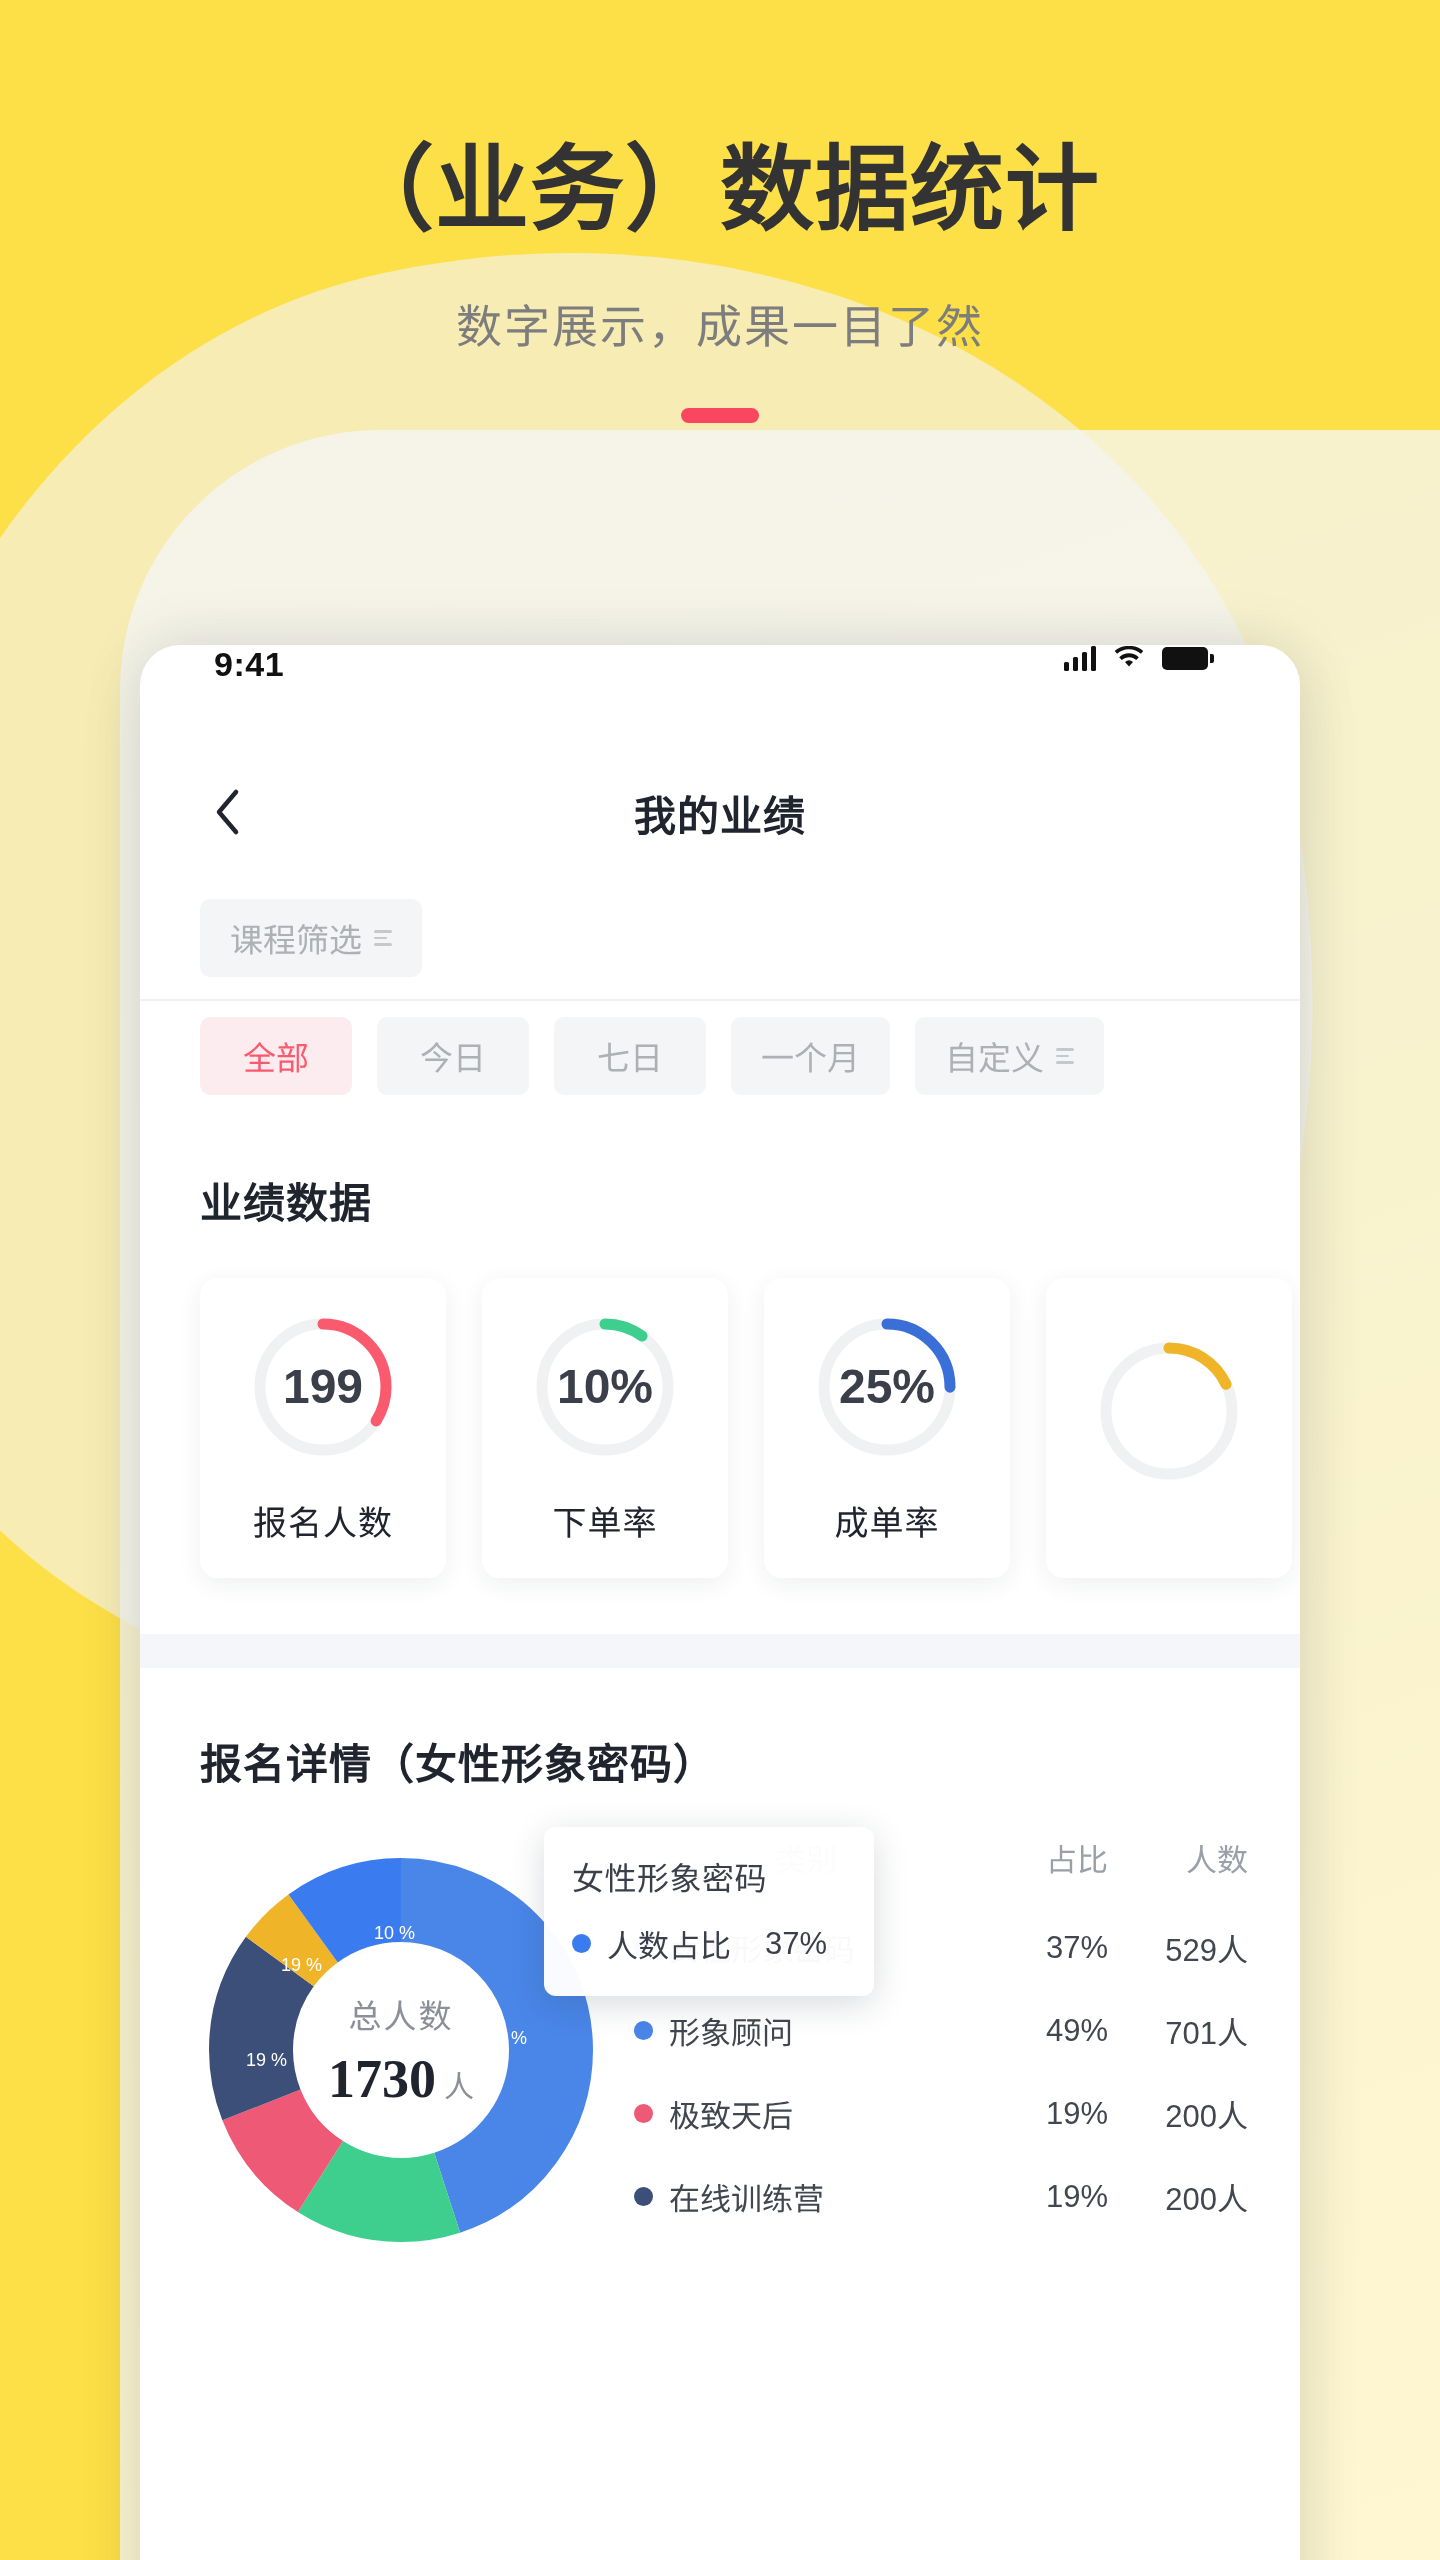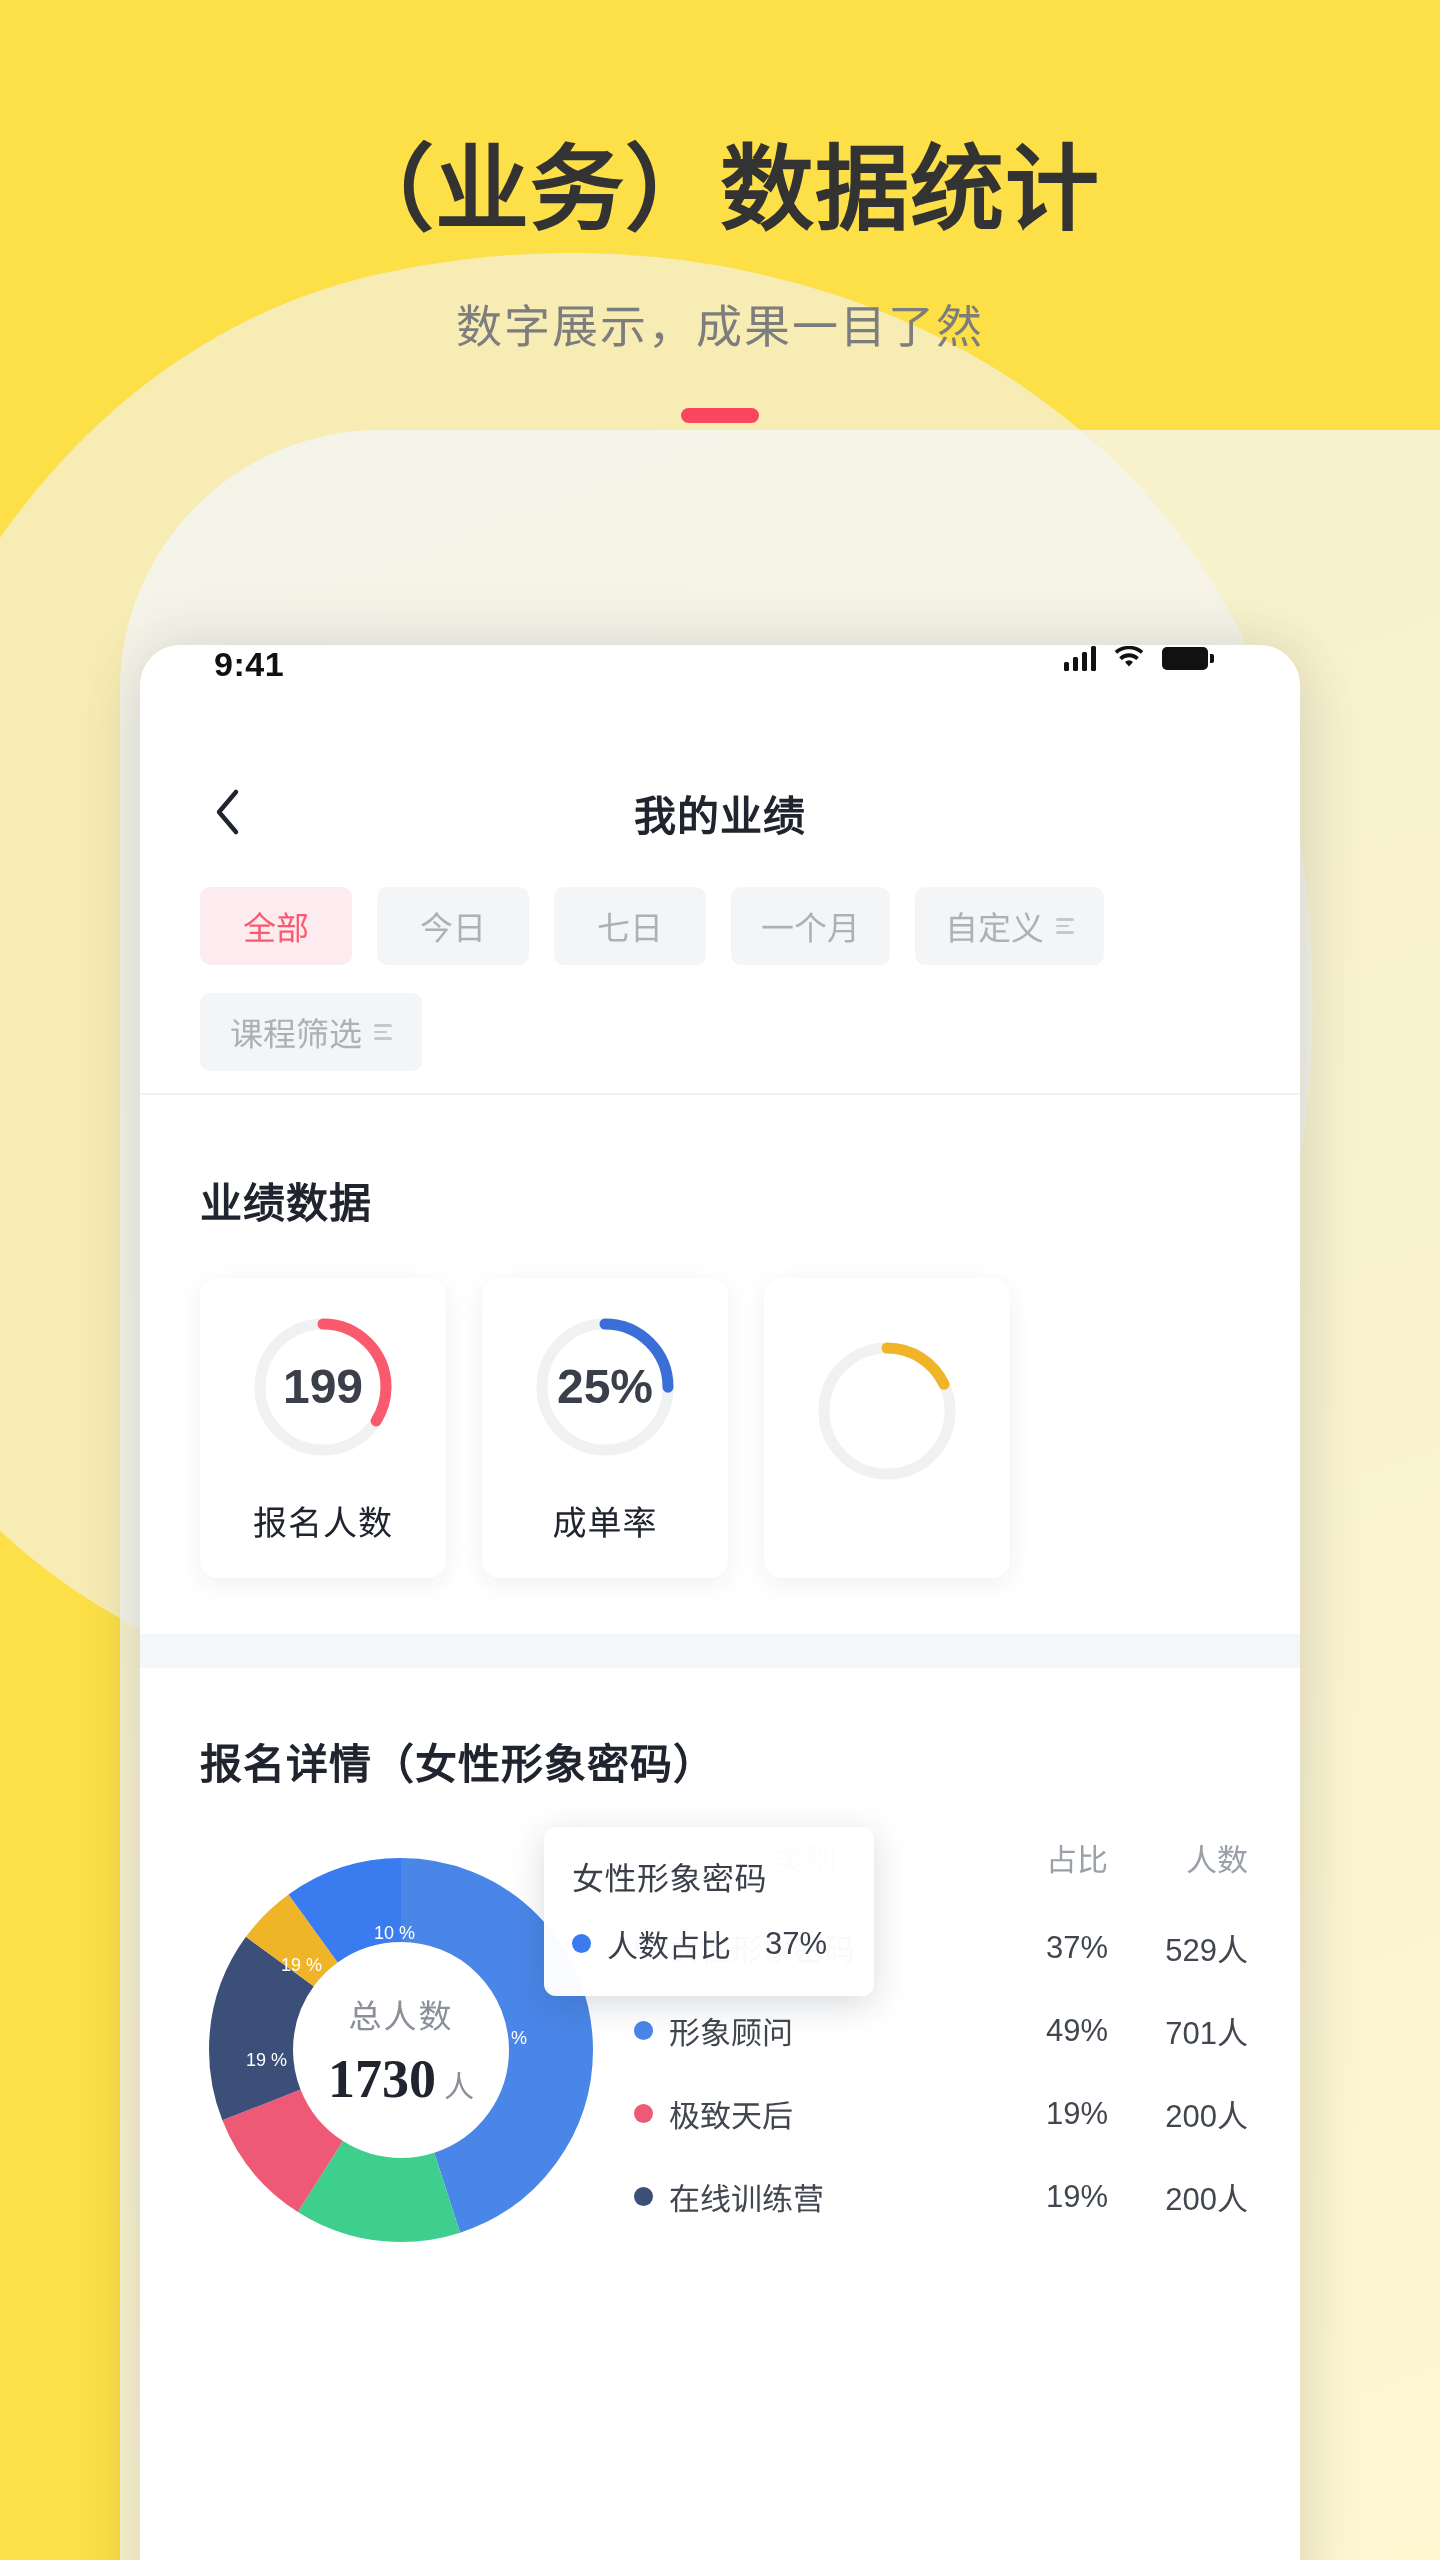--- a/index.html
+++ b/index.html
@@ -325,66 +325,76 @@
 
     <div class="navbar">
       <div class="nav-back">
         <svg width="30" height="50" viewBox="0 0 30 50">
             <polyline points="23,5 6,25 23,45" fill="none" stroke="#20242e" stroke-width="4.5" stroke-linecap="round" stroke-linejoin="round"></polyline>
           </svg>
       </div>
       <div class="nav-title">我的业绩</div>
     </div>
 
-    <div class="chips-row" id="rangeChips">
-        <div class="chip active">
-          <span>全部</span>
-        </div>
-        <div class="chip">
-          <span>今日</span>
-        </div>
-        <div class="chip">
-          <span>七日</span>
-        </div>
-        <div class="chip">
-          <span>一个月</span>
-        </div>
-        <div class="chip">
-          <span>自定义</span>
-          <span class="chev3">
-            <b></b>
-            <b></b>
-            <b></b>
-          </span>
-        </div>
-      </div>
-
     <div class="chips-row second">
       <div class="chip">
         <span>课程筛选</span>
         <span class="chev3">
             <b></b>
             <b></b>
             <b></b>
           </span>
       </div>
       <div class="underline-fill"></div>
     </div>
+
+    <div class="chips-row" id="rangeChips">
+        <div class="chip active">
+          <span>全部</span>
+        </div>
+        <div class="chip">
+          <span>今日</span>
+        </div>
+        <div class="chip">
+          <span>七日</span>
+        </div>
+        <div class="chip">
+          <span>一个月</span>
+        </div>
+        <div class="chip">
+          <span>自定义</span>
+          <span class="chev3">
+            <b></b>
+            <b></b>
+            <b></b>
+          </span>
+        </div>
+      </div>
 
     <div class="section-title">业绩数据</div>
     <div class="stat-scroll" id="statCards">
         <div class="stat-card">
           <div class="ring-wrap">
             <svg width="150" height="150" viewBox="0 0 150 150">
               <circle cx="75" cy="75" r="63" fill="none" stroke="#f0f1f3" stroke-width="11"></circle>
               <circle cx="75" cy="75" r="63" fill="none" stroke="#fa5a6e" stroke-width="11" stroke-linecap="round" stroke-dasharray="134.58582927978676 261.2548450725272"></circle>
             </svg>
             <div class="ring-label">199</div>
           </div>
           <div class="stat-name">报名人数</div>
+        </div>
+        <div class="stat-card">
+          <div class="ring-wrap">
+            <svg width="150" height="150" viewBox="0 0 150 150">
+              <circle cx="75" cy="75" r="63" fill="none" stroke="#f0f1f3" stroke-width="11"></circle>
+              <circle cx="75" cy="75" r="63" fill="none" stroke="#3ecf8e" stroke-width="11" stroke-linecap="round" stroke-dasharray="39.5840674352314 356.25660691708254"></circle>
+            </svg>
+            <div class="ring-label">10%</div>
+          </div>
+          <div class="stat-name">下单率</div>
         </div>
         <div class="stat-card">
           <div class="ring-wrap">
             <svg width="150" height="150" viewBox="0 0 150 150">
               <circle cx="75" cy="75" r="63" fill="none" stroke="#f0f1f3" stroke-width="11"></circle>
               <circle cx="75" cy="75" r="63" fill="none" stroke="#3a6fd8" stroke-width="11" stroke-linecap="round" stroke-dasharray="98.96016858807849 296.88050576423547"></circle>
             </svg>
             <div class="ring-label">25%</div>
           </div>
           <div class="stat-name">成单率</div>

